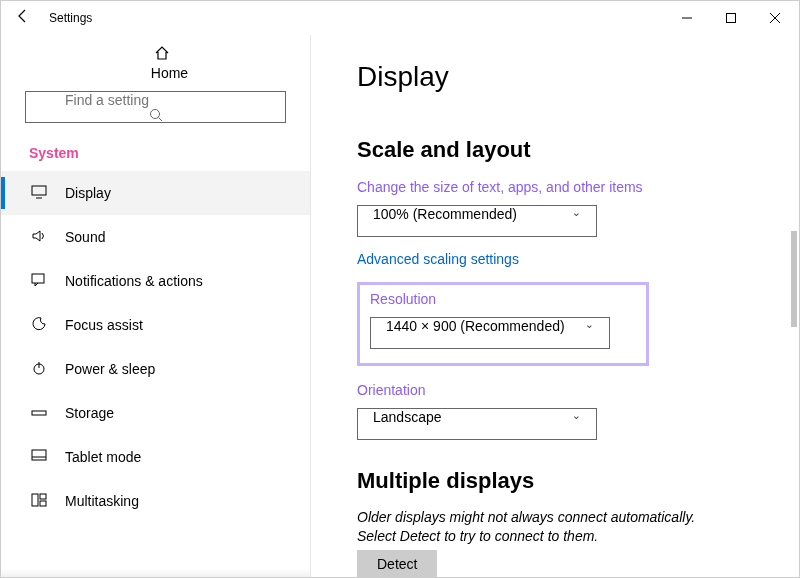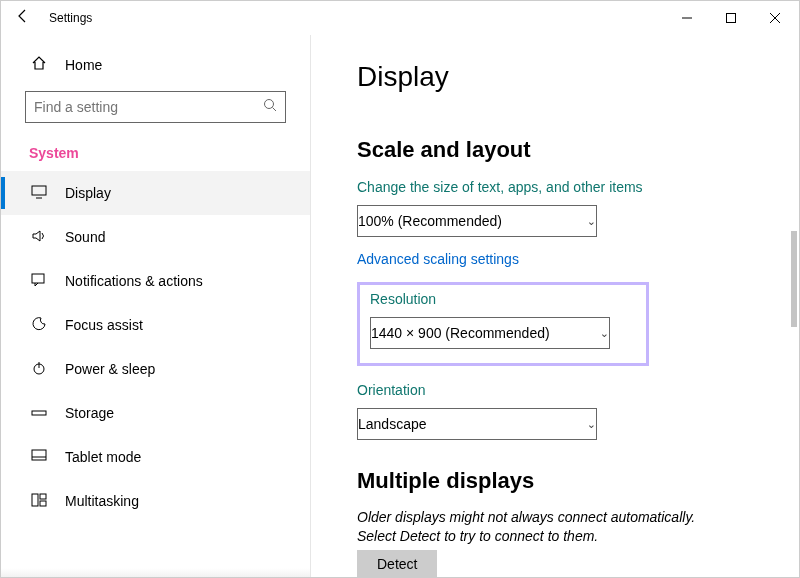--- a/index.html
+++ b/index.html
@@ -9,43 +9,43 @@
   .titlebar .back { width: 40px; text-align: center; font-size: 16px; color: #000; cursor: default; }
   .titlebar .title { font-size: 12px; color: #000; margin-left: 6px; flex: 1; }
   .winbtns { display: flex; }
   .winbtn { width: 44px; height: 30px; display:flex; align-items:center; justify-content:center; font-size: 12px; color:#000; }
   .winbtn svg { display:block; }
   
   .container { display: flex; height: calc(100% - 34px); }
   
   .sidebar { width: 310px; border-right: 1px solid #e6e6e6; padding: 10px 0 0 0; position:relative; }
   .sidebar::after { content:""; position:absolute; bottom:-1px; left:0; right:0; height:10px; background: linear-gradient(to bottom, rgba(0,0,0,0), rgba(0,0,0,0.06)); pointer-events:none; }
-  .home-row { display:flex; align-items:center; height: 40px; padding-left: 28px; cursor:default; }
+  .home-row { display:flex; align-items:center; height: 40px; padding-left: 28px; cursor:default;flex-direction:column; }
   .home-row .icon { width: 20px; text-align:center; margin-right: 16px; }
   .home-row span.txt { font-size: 14px; color:#000; }
   
   .searchwrap { padding: 6px 24px 6px 24px; }
-  .searchbox { height: 32px; border: 1px solid #666; display:flex; align-items:center; padding: 0 8px; background:#fff; }
+  .searchbox { height: 32px; border: 1px solid #666; display:flex; align-items:center; padding: 0 8px; background:#fff;flex-direction:column; }
   .searchbox input { border:0; outline:0; flex:1; font-size: 14px; color:#666; background:transparent; }
   .searchbox .sicon { color:#444; }
   
   .section-title { padding: 16px 0 10px 28px; font-size: 14px; font-weight: 600; color:#ec4899; }
   
   .nav-item { display:flex; align-items:center; height: 44px; padding-left: 28px; cursor:default; position:relative; font-size:14px; color:#000; }
   .nav-item .icon { width: 20px; text-align:center; margin-right: 16px; color:#000; }
   .nav-item.selected { background: #f3f3f3; }
   .nav-item.selected::before { content:""; position:absolute; left:0; top:6px; bottom:6px; width:4px; background:#0078d4; }
   
   .content { flex:1; padding: 6px 26px 0 46px; overflow:hidden; position:relative; }
   h1.page-title { font-size: 28px; font-weight: 400; color:#000; margin-top: 20px; }
   .link-ghost { color:#0066cc; font-size: 14px; margin-top: 2px; height: 14px; overflow:hidden; }
   
   h2.group { font-size: 22px; font-weight: 600; color:#000; margin-top: 28px; }
-  .label { font-size: 14px; color:#0f766e; margin-top: 16px; }
-  .dropdown { margin-top: 10px; width: 240px; height: 32px; border: 1px solid #666; display:flex; align-items:center; padding: 0 0; font-size:14px; color:#000; justify-content:space-between; background:#fff; }
+  .label { font-size: 14px; color:#8b5cf6; margin-top: 16px; }
+  .dropdown { margin-top: 10px; width: 240px; height: 32px; border: 1px solid #666; display:flex; padding: 0 15px; font-size:14px; color:#000; justify-content:space-between; background:#fff; }
   .chev { font-size: 11px; color:#444; }
   .link { color:#0066cc; font-size: 14px; margin-top: 14px; display:inline-block; }
   
   .resbox { border: 3px solid #c4b5fd; padding: 6px 10px 14px 10px; margin-top: 14px; width: 292px; }
   .resbox .label { margin-top: 0; }
   
   .helptext { font-size: 14px; color:#000; margin-top: 14px; line-height: 1.35; max-width: 380px; font-style: italic; }
   .btn { margin-top: 4px; padding: 6px 20px; background:#ccc; border:0; font-size:14px; color:#000; display:inline-block; }
   
   .scrollbar { position:absolute; right:2px; top:196px; width:6px; height:96px; background:#c4c4c4; border-radius:0; }

